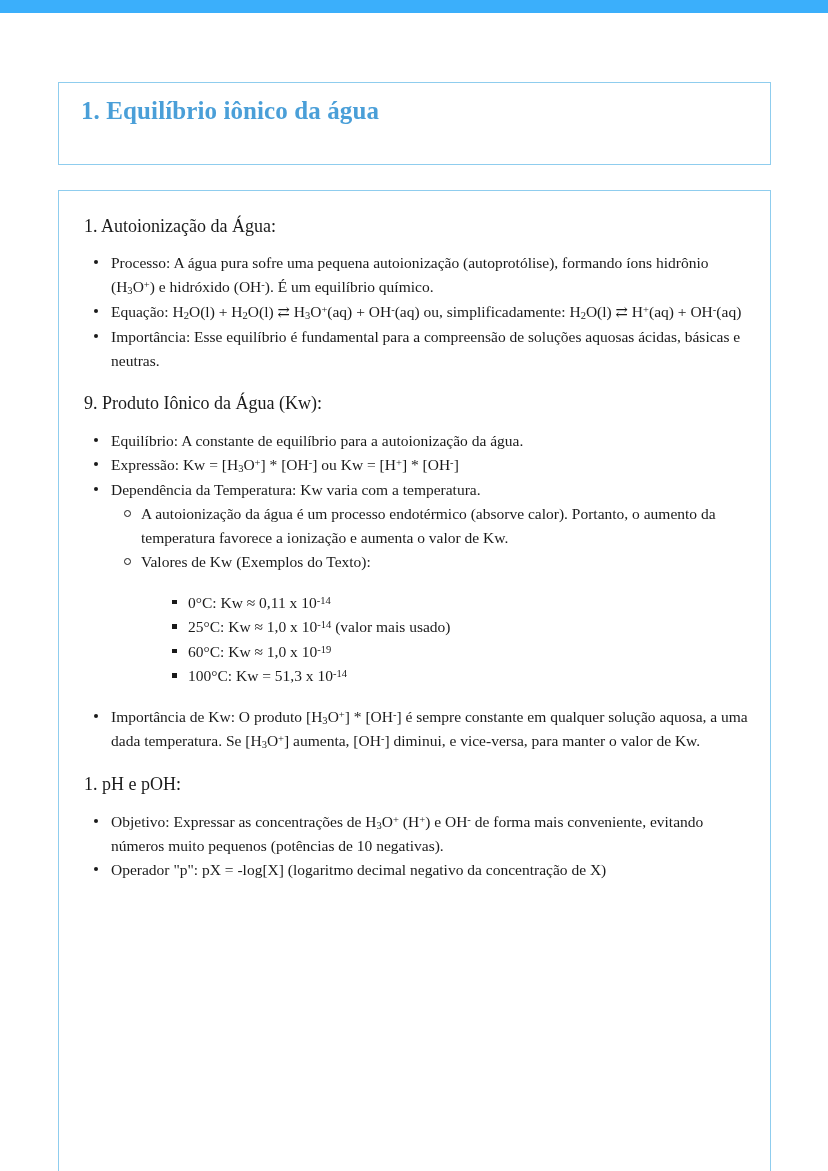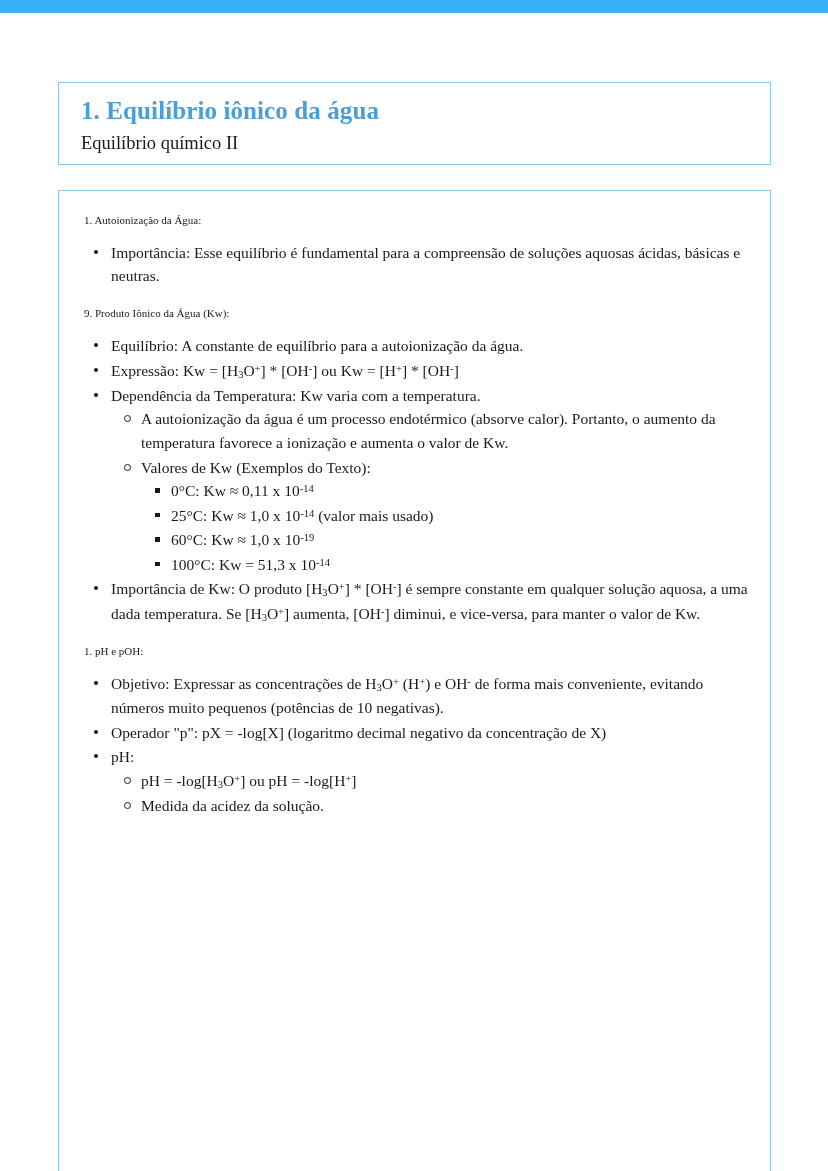--- a/index.html
+++ b/index.html
@@ -59,39 +59,39 @@
   }
 
   #content-panel {
     top: 190px;
     height: 1010px;
     padding: 22px 22px 0 22px;
     overflow: hidden;
   }
 
   .section-heading {
-    font-size: 11px;
+    font-size: 18px;
     line-height: 1.45;
     margin: 0 0 4px 0;
     padding-left: 3px;
   }
   .section-block { margin-bottom: 18px; }
 
   ul.lvl1 {
     margin: 12px 0 0 0;
     padding-left: 30px;
     list-style: none;
   }
   ul.lvl2 {
     margin: 0;
     padding-left: 30px;
     list-style: none;
   }
   ul.lvl3 {
-    margin: 0;
+    margin: 17px;
     padding-left: 30px;
     list-style: none;
   }
 
   ul.lvl1 > li, ul.lvl2 > li, ul.lvl3 > li {
     position: relative;
     font-size: 15.5px;
     line-height: 1.52;
     margin-bottom: 1px;
   }
@@ -127,28 +127,29 @@
 </style>
 </head>
 <body>
 
 <div id="page">
 
   <div id="top-accent-bar"></div>
 
   <div class="panel" id="header-panel">
     <h1 id="doc-title">1. Equilíbrio iônico da água</h1>
-    <h2 id="doc-subtitle">Equilíbrio químico II</h2>
   </div>
 
   <div class="panel" id="content-panel">
 
     <div class="section-block">
       <div class="section-heading">1. Autoionização da Água:</div>
       <ul class="lvl1">
+        <li>Processo: A água pura sofre uma pequena autoionização (autoprotólise), formando íons hidrônio (H<sub>3</sub>O<sup>+</sup>) e hidróxido (OH<sup>-</sup>). É um equilíbrio químico.</li>
+        <li>Equação: H<sub>2</sub>O(l) + H<sub>2</sub>O(l) <span class="arrow">⇄</span> H<sub>3</sub>O<sup>+</sup>(aq) + OH<sup>-</sup>(aq) ou, simplificadamente: H<sub>2</sub>O(l) <span class="arrow">⇄</span> H<sup>+</sup>(aq) + OH<sup>-</sup>(aq)</li>
         <li>Importância: Esse equilíbrio é fundamental para a compreensão de soluções aquosas ácidas, básicas e neutras.</li>
       </ul>
     </div>
 
     <div class="section-block">
       <div class="section-heading">9. Produto Iônico da Água (Kw):</div>
       <ul class="lvl1">
         <li>Equilíbrio: A constante de equilíbrio para a autoionização da água.</li>
         <li>Expressão: Kw = [H<sub>3</sub>O<sup>+</sup>] * [OH<sup>-</sup>] ou Kw = [H<sup>+</sup>] * [OH<sup>-</sup>]
         </li>
@@ -167,23 +168,17 @@
         </li>
         <li>Importância de Kw: O produto [H<sub>3</sub>O<sup>+</sup>] * [OH<sup>-</sup>] é sempre constante em qualquer solução aquosa, a uma dada temperatura. Se [H<sub>3</sub>O<sup>+</sup>] aumenta, [OH<sup>-</sup>] diminui, e vice-versa, para manter o valor de Kw.</li>
       </ul>
     </div>
 
     <div class="section-block">
       <div class="section-heading">1. pH e pOH:</div>
       <ul class="lvl1">
         <li>Objetivo: Expressar as concentrações de H<sub>3</sub>O<sup>+</sup> (H<sup>+</sup>) e OH<sup>-</sup> de forma mais conveniente, evitando números muito pequenos (potências de 10 negativas).</li>
         <li>Operador "p": pX = -log[X] (logaritmo decimal negativo da concentração de X)</li>
-        <li>pH:
-          <ul class="lvl2">
-            <li>pH = -log[H<sub>3</sub>O<sup>+</sup>] ou pH = -log[H<sup>+</sup>]</li>
-            <li>Medida da acidez da solução.</li>
-          </ul>
-        </li>
       </ul>
     </div>
 
   </div>
 </div>
 
 </body></html>

